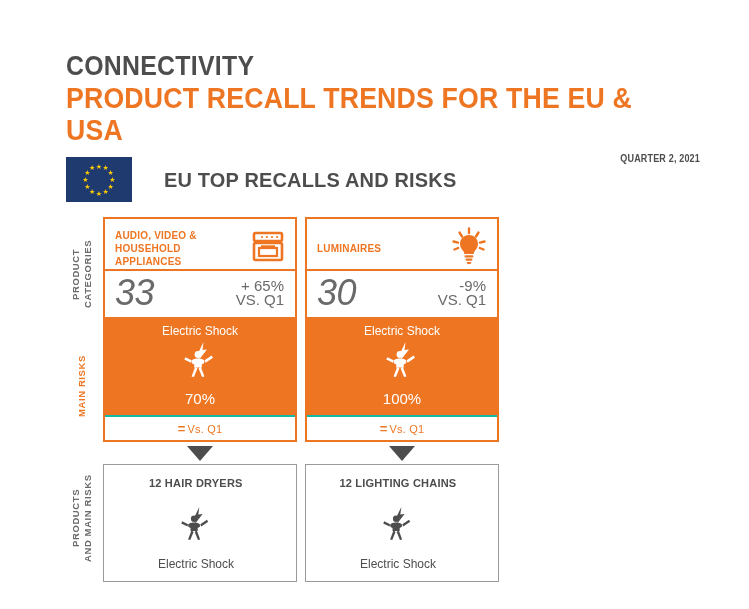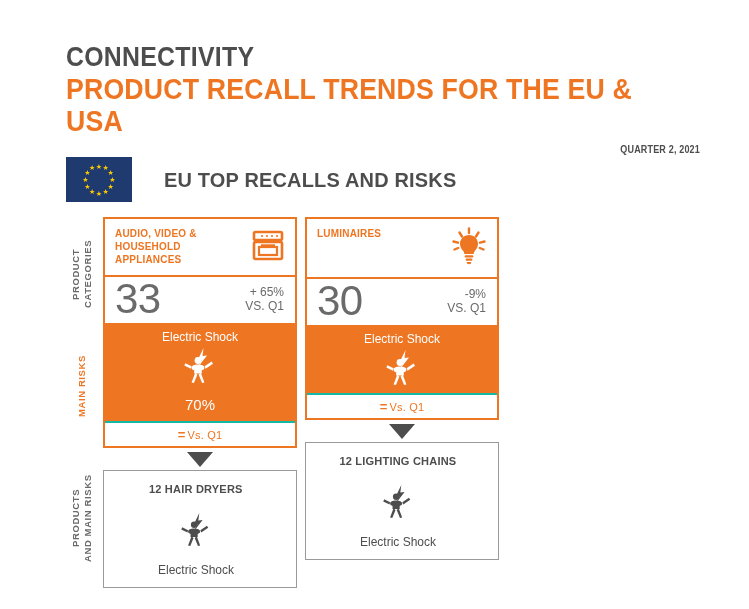--- a/index.html
+++ b/index.html
@@ -13,21 +13,21 @@
     font-family: "Liberation Sans", sans-serif;
     color: #4a4a4a;
     overflow: hidden;
     position: relative;
   }
 
   
   .header {
     position: absolute;
     left: 66px;
-    top: 43px;
+    top: 52px;
     width: 634px;
   }
   .title-main {
     font-size: 27px;
     font-weight: bold;
     letter-spacing: 0.3px;
     color: #4d4d4d;
     line-height: 1.05;
     font-stretch: condensed;
     transform: scaleX(0.92);
@@ -131,22 +131,23 @@
   }
   .col { width: 194px; }
 
   .card {
     border: 2px solid #ee7623;
     background: #ffffff;
     box-sizing: border-box;
   }
   .card-head {
     display: flex;
+    align-items: center;
     justify-content: space-between;
-    padding: 8px 9px 8px 10px;
+    padding: 8px 9px 0 10px;
     border-bottom: 2px solid #ee7623;
     min-height: 52px;
     box-sizing: border-box;
   }
   .cat-name {
     font-size: 10px;
     font-weight: bold;
     color: #ee7623;
     line-height: 13px;
     letter-spacing: 0.2px;
@@ -157,28 +158,29 @@
 
   .card-count {
     display: flex;
     align-items: center;
     justify-content: space-between;
     padding: 2px 11px 4px 10px;
     min-height: 46px;
     box-sizing: border-box;
   }
   .count-num {
-    font-size: 42px;
+    font-size: 36px;
     color: #6a6a6a;
     line-height: 38px;
     letter-spacing: -0.5px;
+    font-style: italic;
   }
   .count-delta {
     text-align: right;
-    font-size: 12px;
+    font-size: 15px;
     color: #6a6a6a;
     line-height: 14px;
   }
 
   .risk-panel {
     background: #ee7623;
     text-align: center;
     padding: 6px 0 7px 0;
     color: #ffffff;
   }
@@ -399,20 +401,21 @@
               <path d="M20.5 1 L14.5 13.5 L18.5 13 L15 20 L24 8.5 L19.5 9 Z"></path>
               <circle cx="15" cy="13.5" r="3.4"></circle>
               <path d="M15 17.5 c-3.6 0 -6.4 1.2 -6.4 3.2 c0 1.4 1.2 2.2 2.6 2.5 l0 3.2 l7.6 0 l0 -3.2 c1.4 -0.3 2.6 -1.1 2.6 -2.5 c0 -2 -2.8 -3.2 -6.4 -3.2 z"></path>
               <path d="M8.6 19.2 L2.4 16.2 L1.3 18.5 L8 21.8 Z"></path>
               <path d="M21.6 19.2 L28.6 14.6 L30 16.7 L22.6 21.8 Z"></path>
               <path d="M12.2 25.8 L8.6 35.5 L10.9 36 L14.4 27.5 Z"></path>
               <path d="M17.8 25.8 L21.4 35.5 L19.1 36 L15.6 27.5 Z"></path>
             </g>
           </svg>
         </div>
+        <div class="risk-pct">100%</div>
       </div>
       <div class="vsq1-strip">
         <span class="eq">=</span><span>Vs. Q1</span>
       </div>
     </div>
 
     <div class="arrow-row">
       <div class="arrow-down"></div>
     </div>
 

